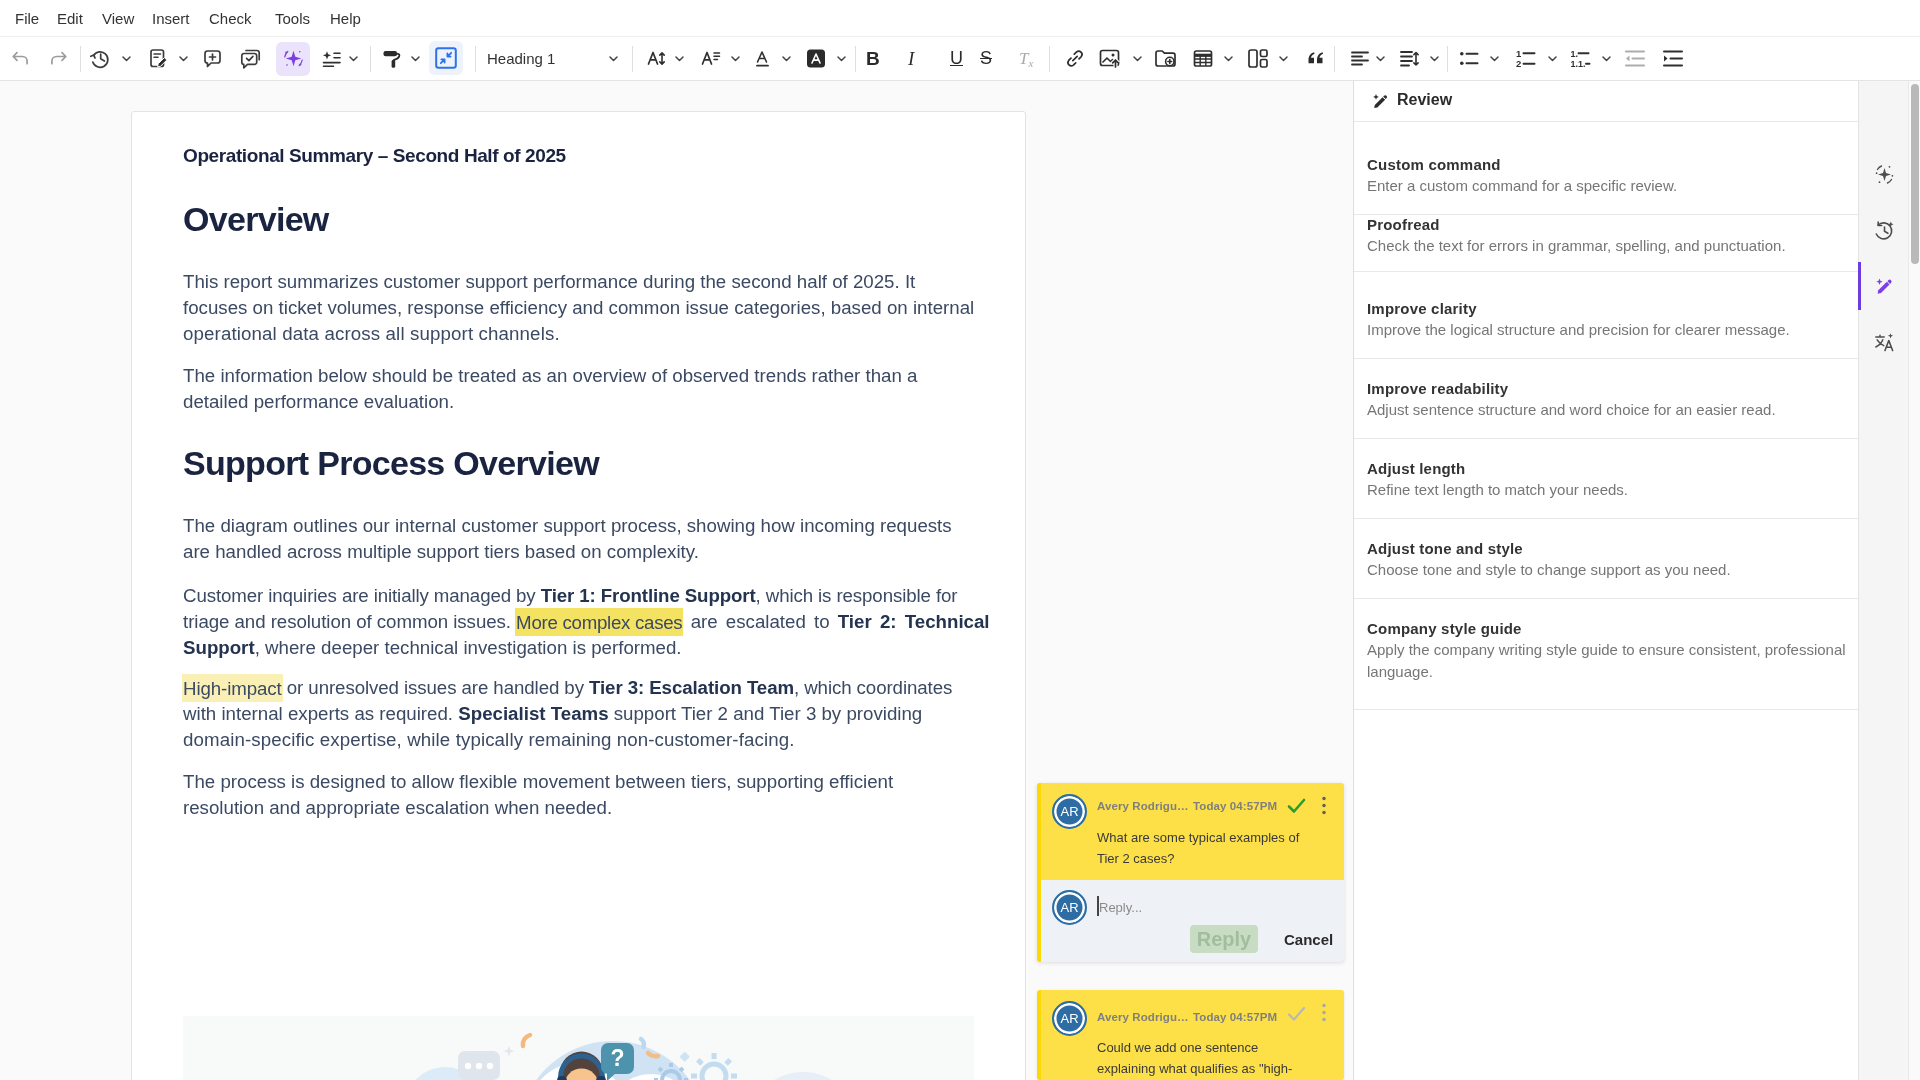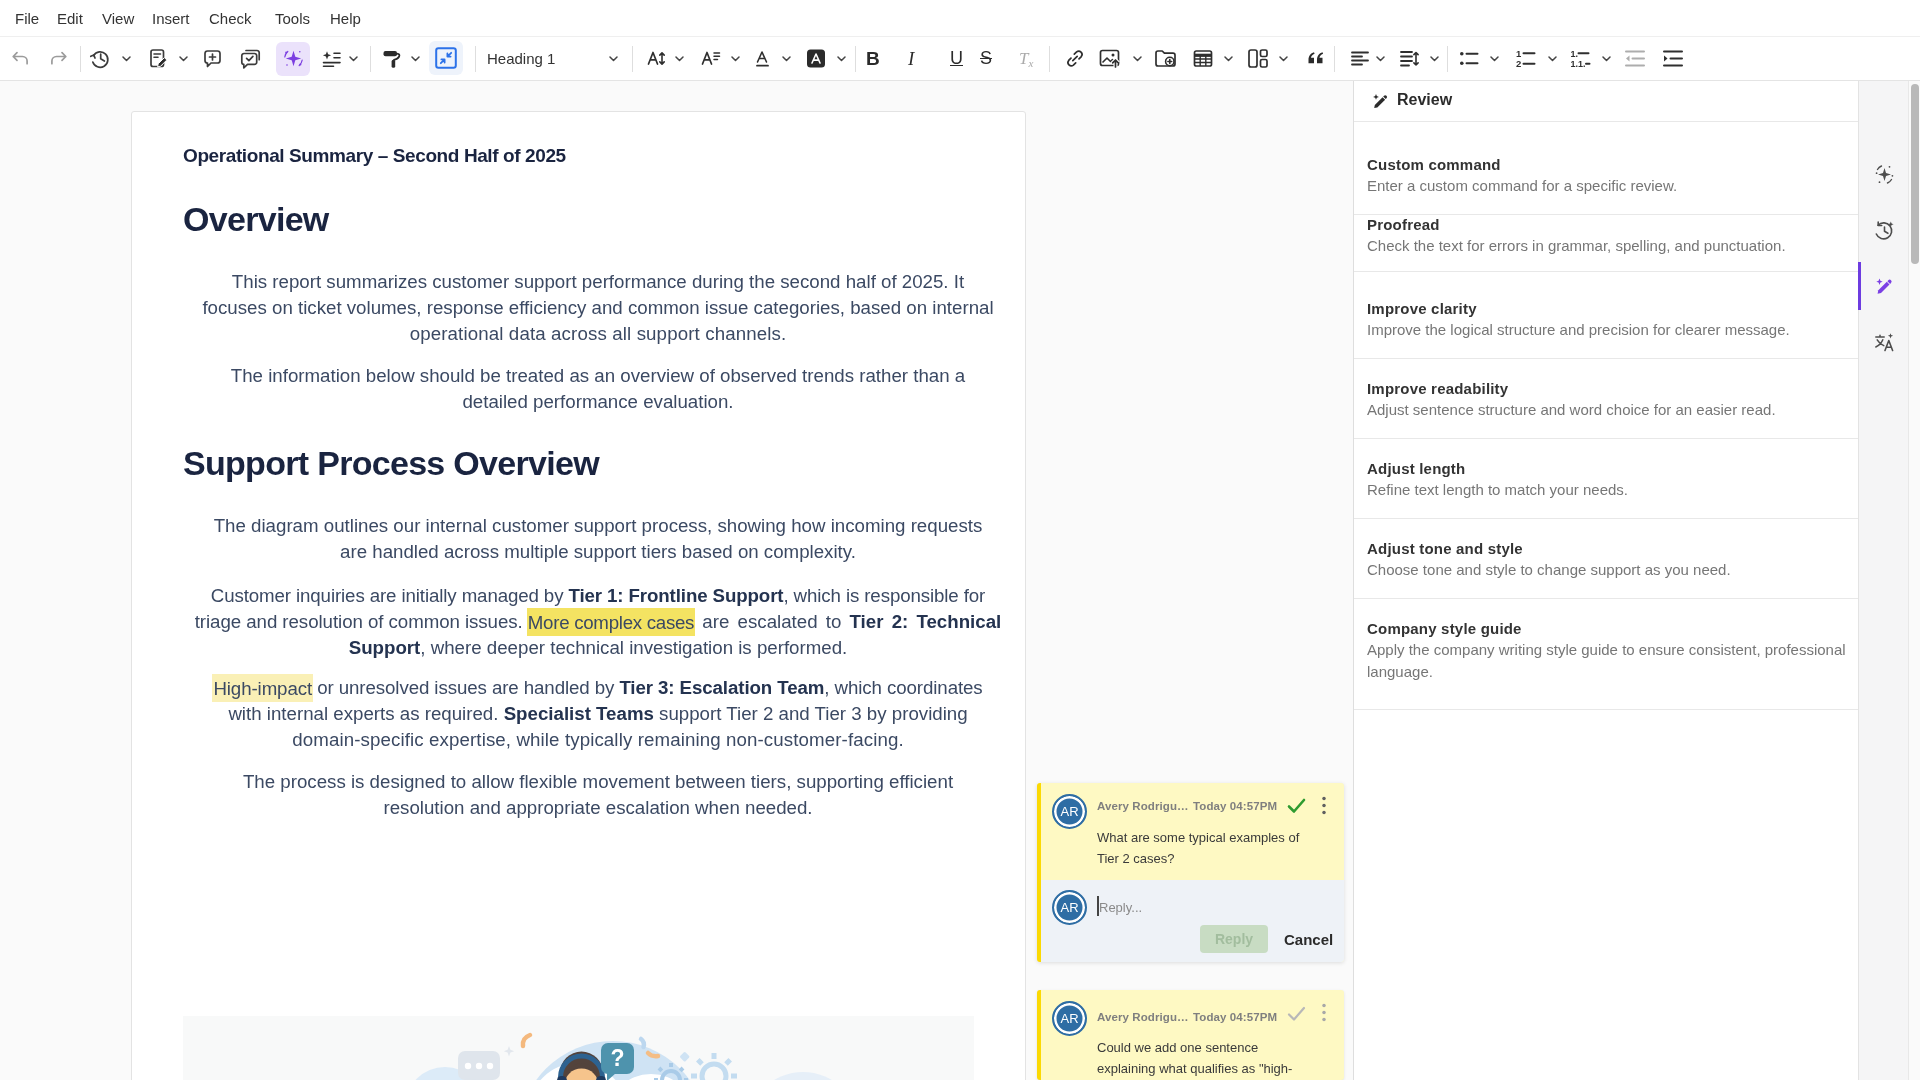--- a/index.html
+++ b/index.html
@@ -18,21 +18,21 @@
 
 
 .canvas { position:absolute; left:0; top:81px; width:1353px; height:999px; background:#fafafa; }
 .page { position:absolute; left:131px; top:30px; width:895px; height:1000px; background:#fff; border:1px solid #e3e3e3; border-radius:3px; }
 .doc { position:absolute; left:51px; top:0; width:830px; color:#3b4963; font-size:18.7px; line-height:26px; white-space:nowrap; }
 .doc h1 { margin-top:128px; font-size:40px; line-height:48px; color:#1a2440; letter-spacing:0.55px;}
 .doc .sub { margin-top:31px; font-size:19px; line-height:26px; font-weight:bold; color:#1a2440; letter-spacing:-0.4px; }
 .doc h2 { font-size:34px; line-height:41px; color:#1a2440; letter-spacing:-0.7px; }
 .doc h2.ov { margin-top:30px; }
 .doc h2.sp { margin-top:28px; }
-.doc p { margin-top:16px;text-align:center; } .doc p.m29 { margin-top:29px; } .doc p.m18 { margin-top:18px; } .doc p.m14 { margin-top:14.3px; } .doc p.m16 { margin-top:16.1px; }
+.doc p { margin-top:16px; } .doc p.m29 { margin-top:29px; } .doc p.m18 { margin-top:18px; } .doc p.m14 { margin-top:14.3px; } .doc p.m16 { margin-top:16.1px; }
 .doc b { color:#243350; }
 .hl1 { background:#f4e362; padding:3.5px 1px; margin:-3.5px -1px; }
 .hl2 { background:#faf0b6; padding:3.5px 1px; margin:-3.5px -1px; }
 .illu { position:absolute; left:51px; top:904px; width:791px; height:176px; background:#f8f9f9; overflow:hidden; }
 
 
 .review { position:absolute; left:1353px; top:81px; width:505px; height:999px; background:#fff; border-left:1px solid #dedede; }
 .rhead { position:absolute; left:0; top:0; width:100%; height:41px; border-bottom:1px solid #e8e8e8; }
 .rhead .rtitle { position:absolute; left:43px; top:11px; font-size:16px; line-height:16px; font-weight:bold; color:#2b2b2b; }
 .ritem { position:absolute; left:0; width:100%; border-bottom:1px solid #e8e8e8; }
@@ -42,26 +42,26 @@
 
 .strip { position:absolute; left:1858px; top:81px; width:50px; height:999px; background:#f5f5f6; border-left:1px solid #e3e3e3; }
 .sicon { position:absolute; left:14px; }
 .activebar { position:absolute; left:-1px; top:181px; width:3px; height:48px; background:#6d3ce0; }
 
 
 .sbar { position:absolute; left:1908px; top:81px; width:12px; height:999px; background:#fafafa; border-left:1px solid #e8e8e8; }
 .sthumb { position:absolute; left:2px; top:3px; width:8px; height:180px; background:#b9b9b9; border-radius:4px; }
 
 
-.ccard { position:absolute; background:#fef9c3; border-left:4px solid #fbd903; border-radius:3px; box-shadow:0 1px 4px rgba(0,0,0,0.12); overflow:hidden; }
+.ccard { position:absolute; background:#fde047; border-left:4px solid #fbd903; border-radius:3px; box-shadow:0 1px 4px rgba(0,0,0,0.12); overflow:hidden; }
 .avatar { position:absolute; width:35px; height:35px; border-radius:50%; background:#2e6da4; border:2.5px solid #2e6da4; box-shadow:inset 0 0 0 2.5px #fff; color:#fff; font-size:13px; display:flex; align-items:center; justify-content:center; }
 .cname { position:absolute; font-size:11.5px; line-height:13px; font-weight:bold; color:#7f7f7f; letter-spacing:0.1px; }
 .ctext { position:absolute; font-size:13px; line-height:21px; color:#3a3a3a; }
 .replybox { position:absolute; left:0; width:100%; background:#eef2f7; }
-.rbtn { position:absolute; background:#c8dcc3; border-radius:4px; color:#a2bd9e; font-size:14px; font-weight:bold; text-align:center; line-height:28px;margin-left:10px; }
+.rbtn { position:absolute; background:#c8dcc3; border-radius:4px; color:#a2bd9e; font-size:20px; font-weight:bold; text-align:center; line-height:28px; }
 .cancel { position:absolute; font-size:15px; color:#2b2b2b; font-weight:bold; }
 </style>
 </head>
 <body>
 
 <div class="menubar">
   <span style="left:15px">File</span>
   <span style="left:57px">Edit</span>
   <span style="left:102px">View</span>
   <span style="left:152px">Insert</span>

